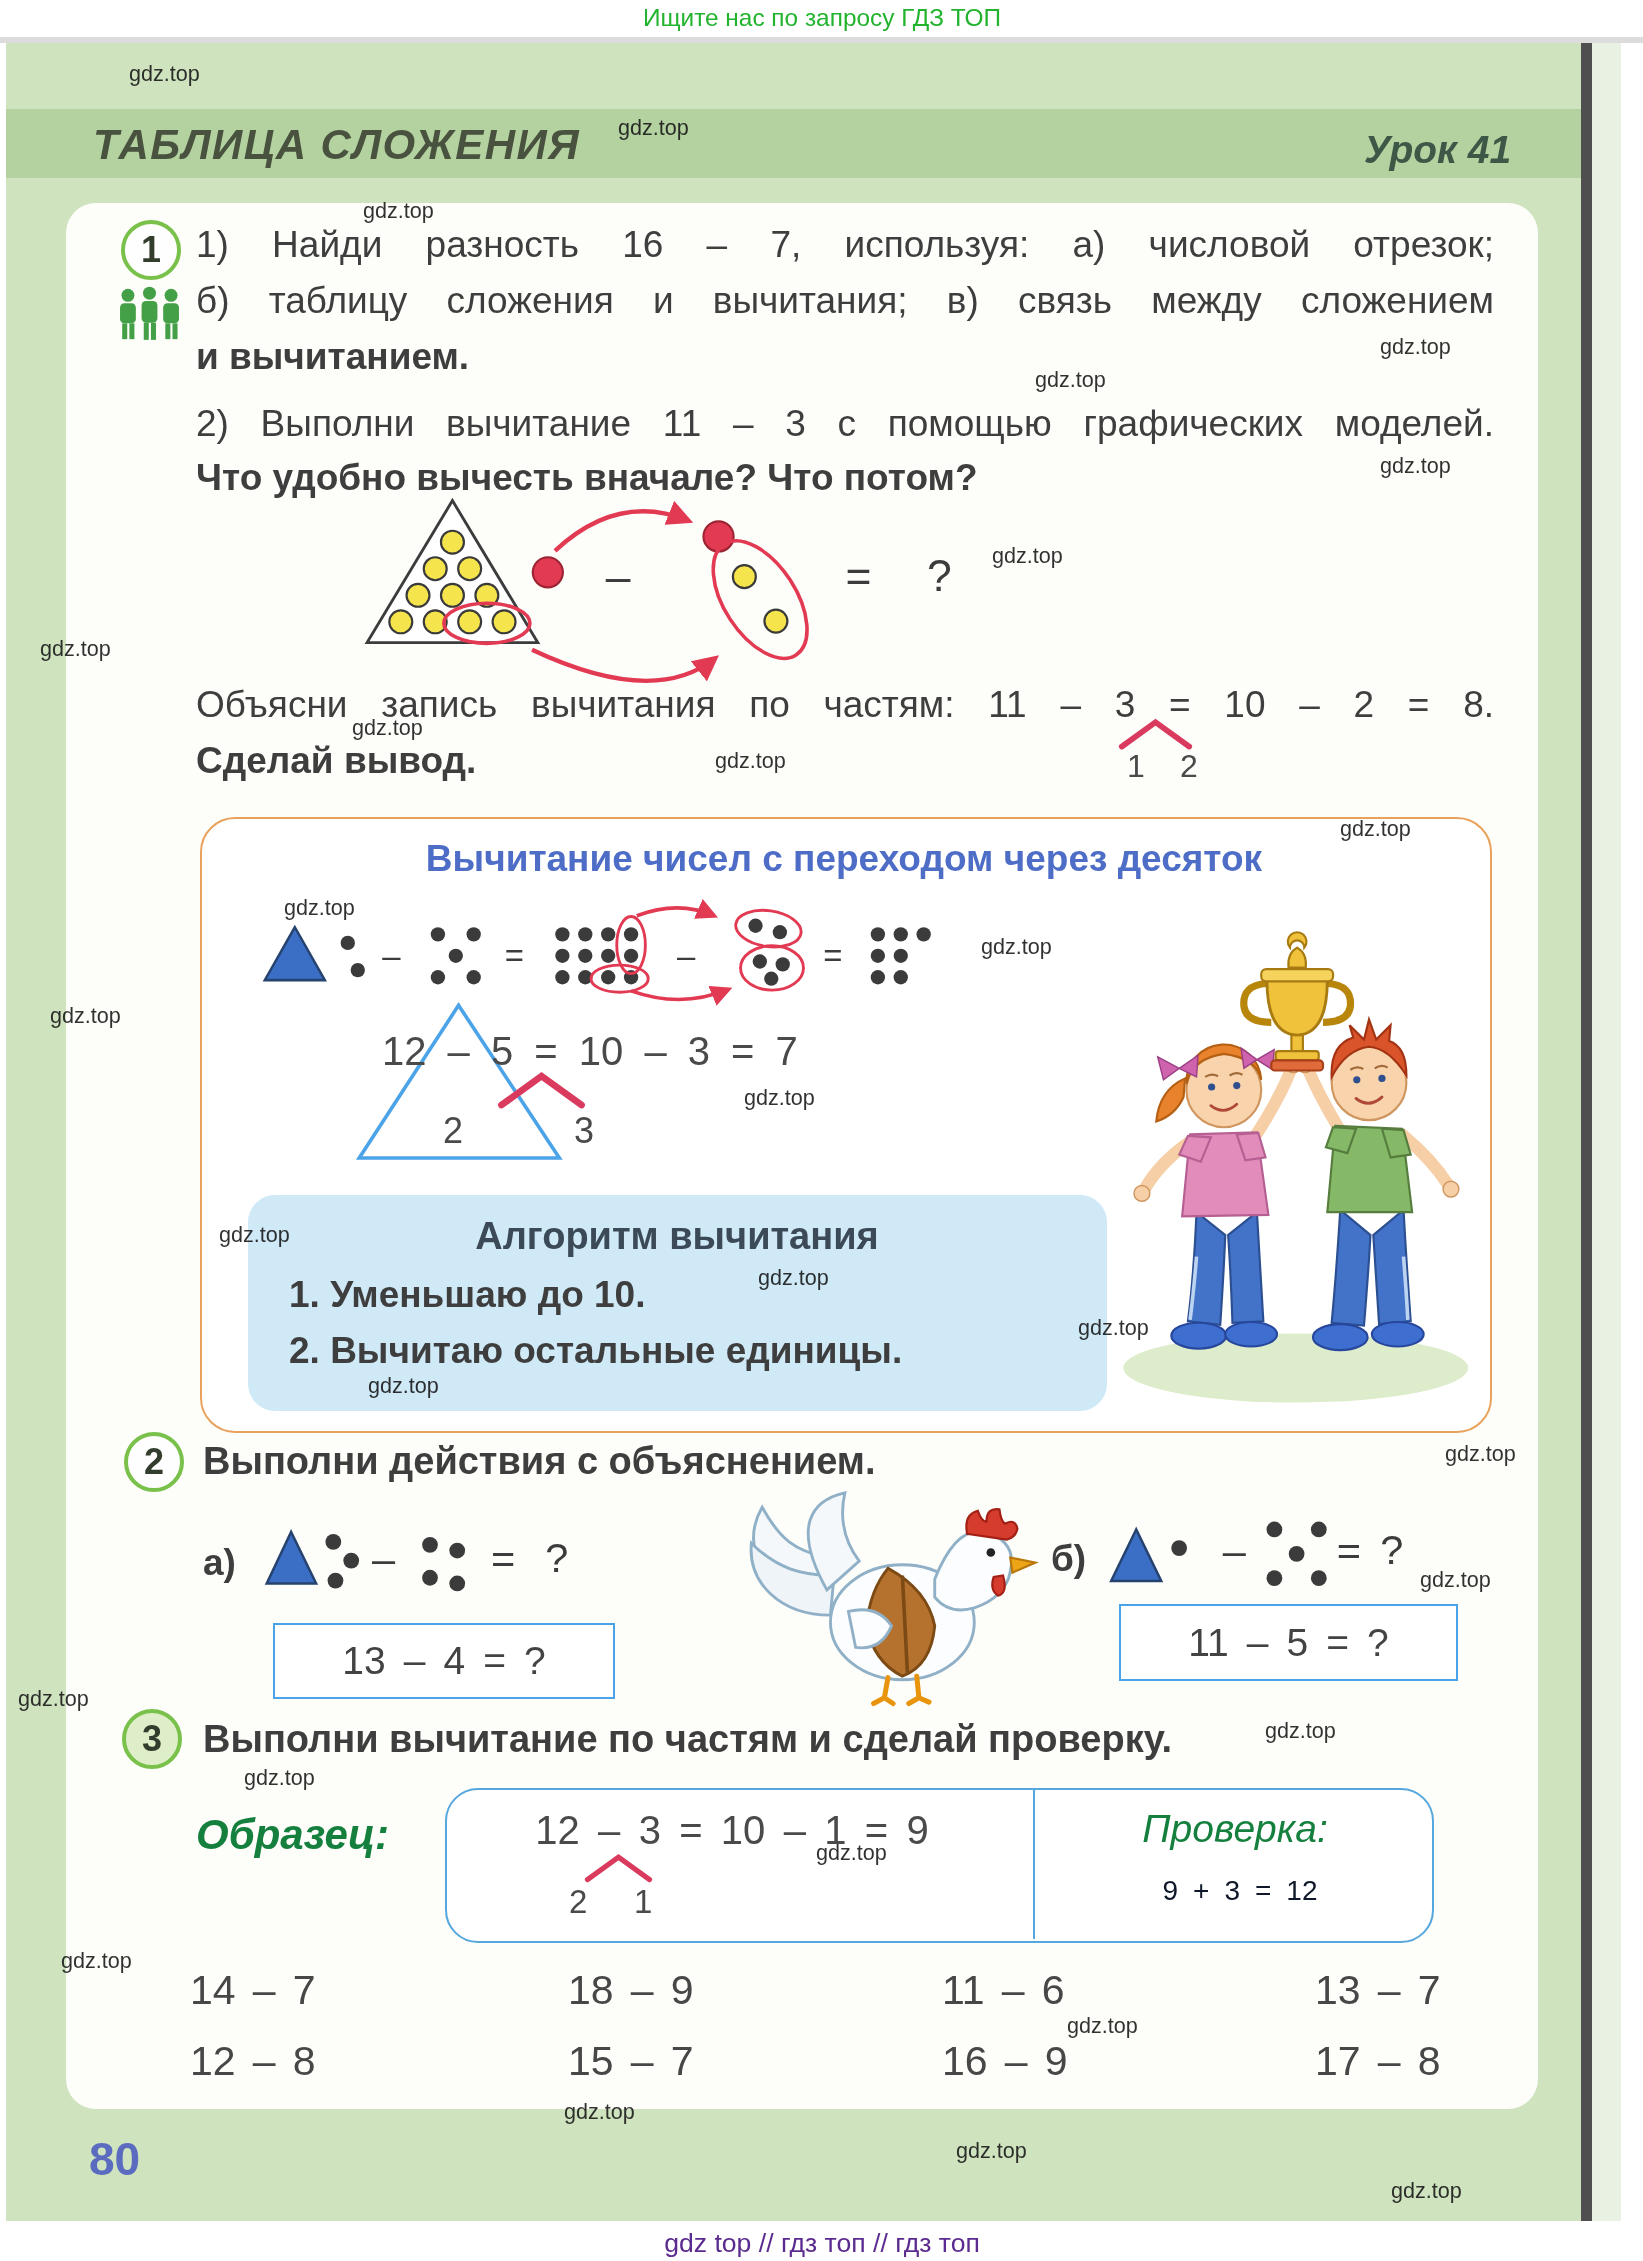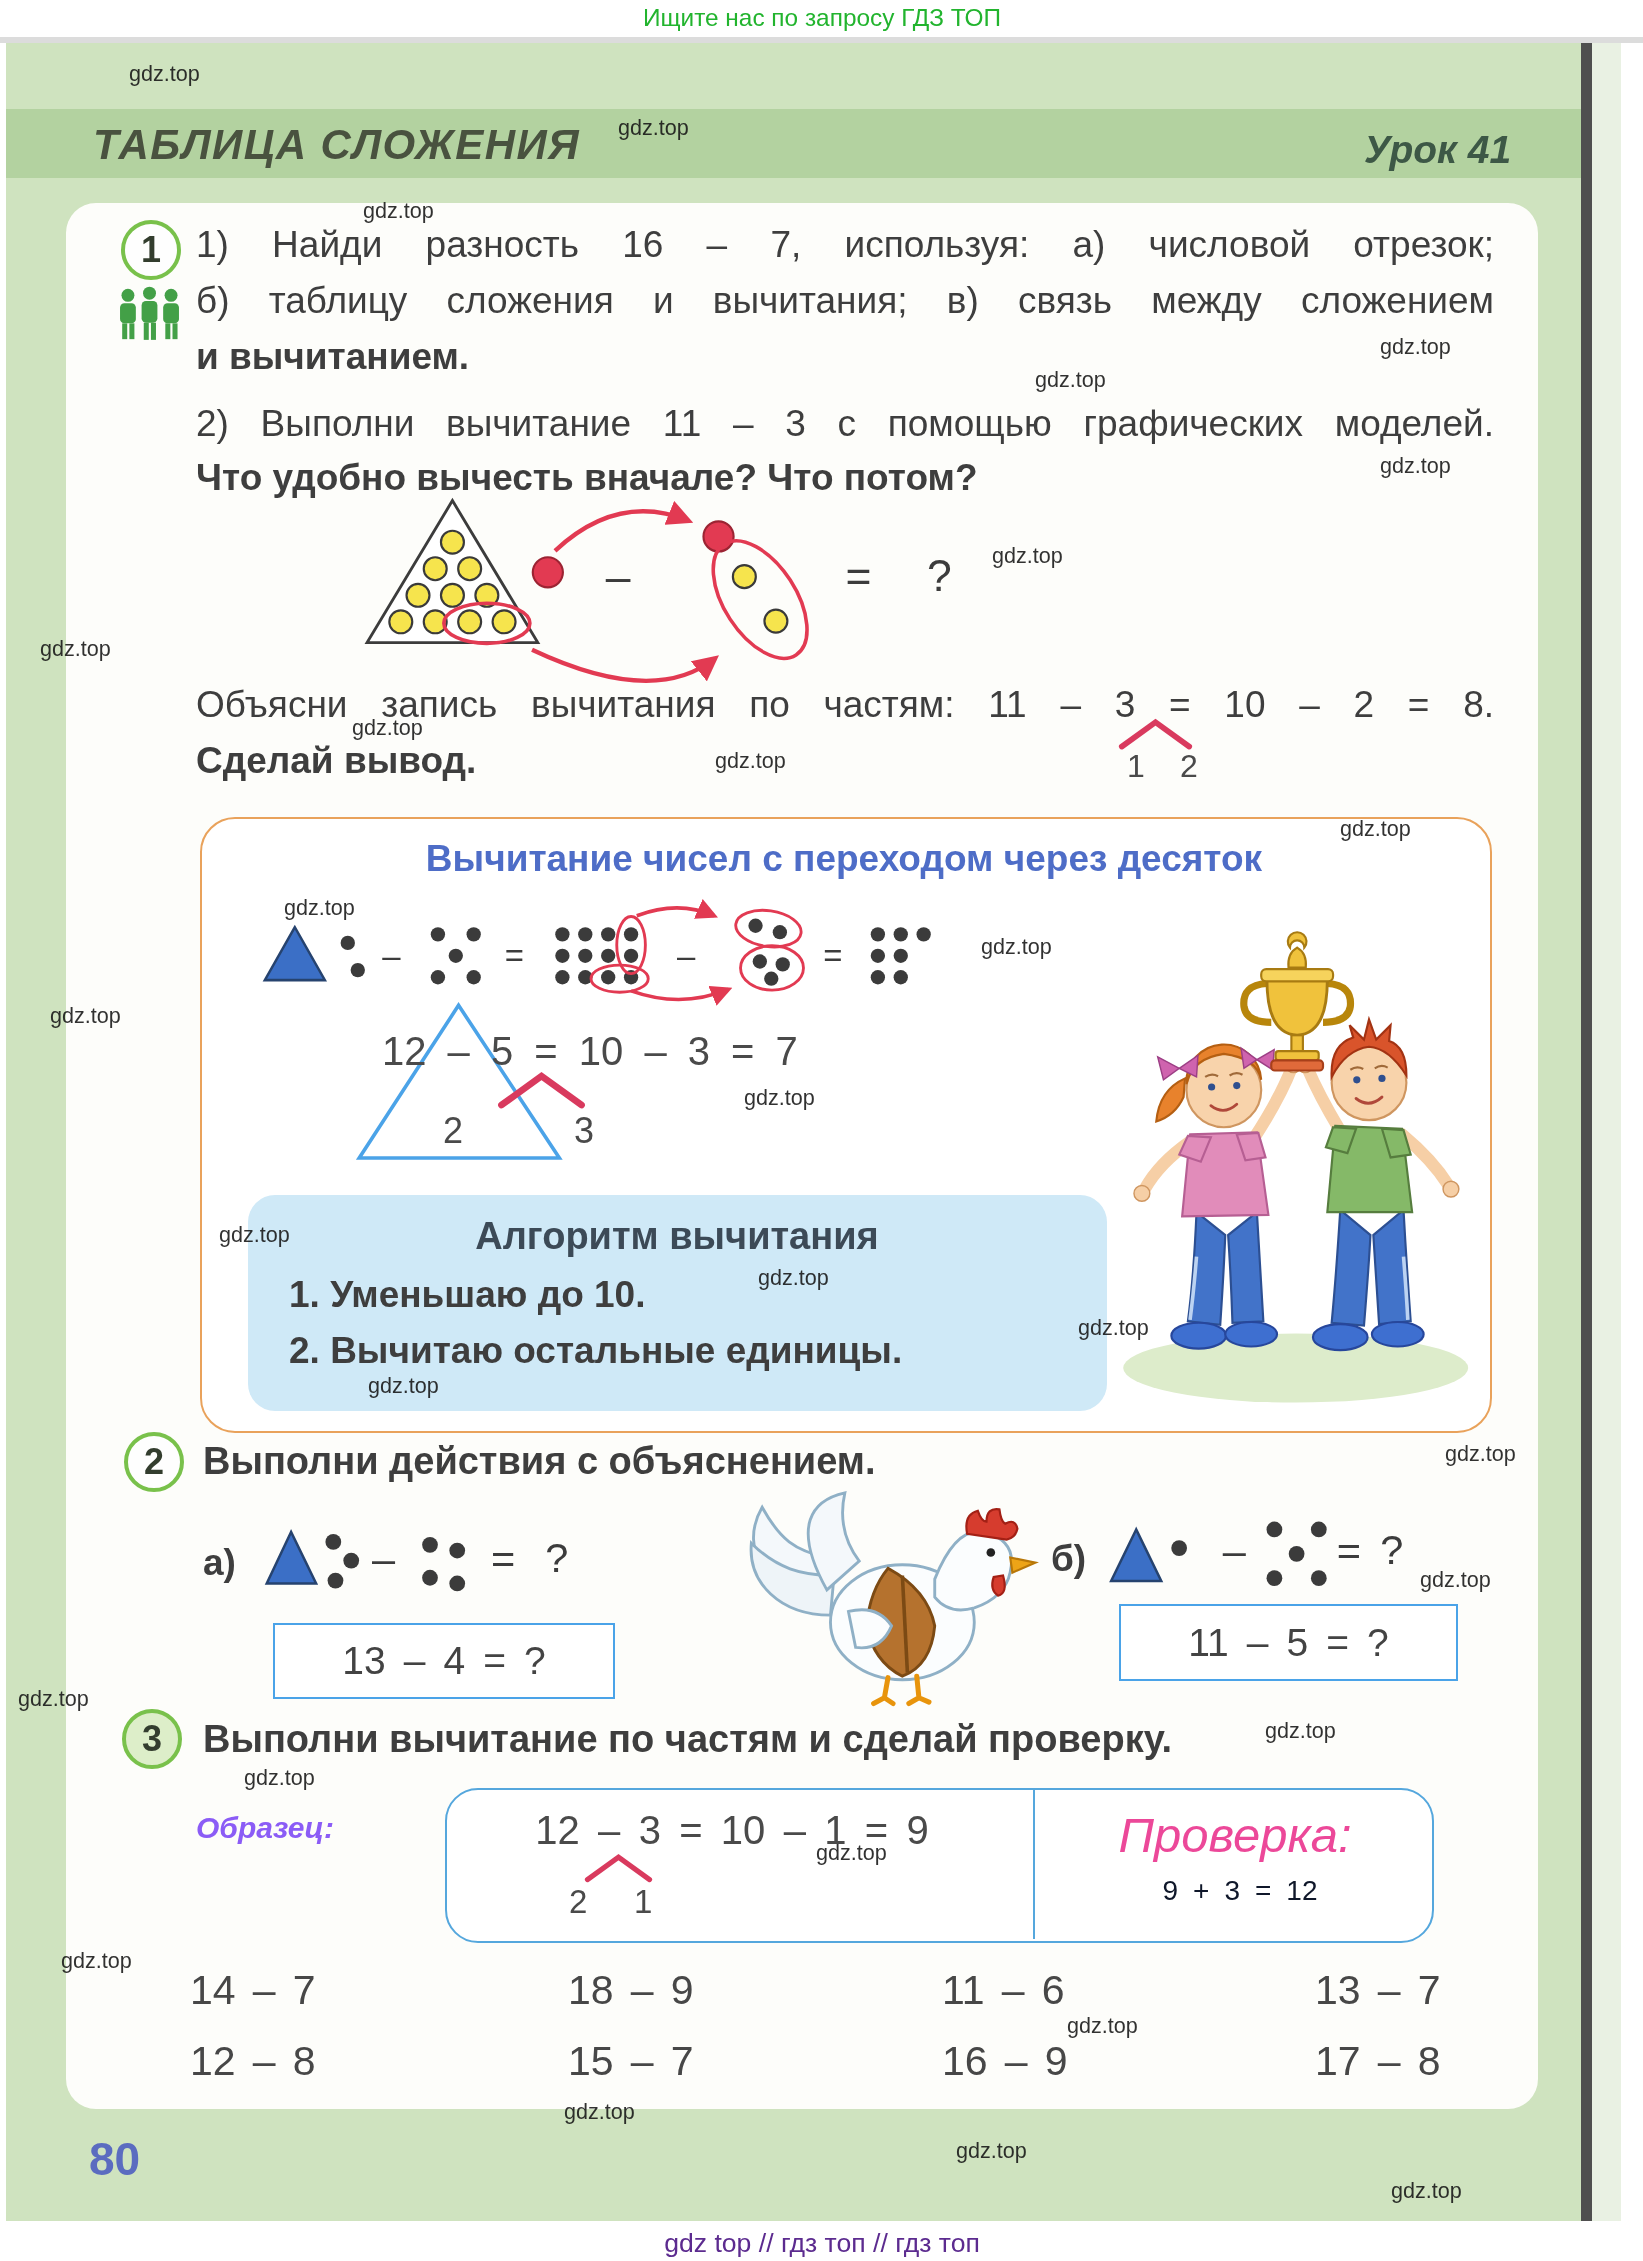--- a/index.html
+++ b/index.html
@@ -29,25 +29,25 @@
   .ruleeq{position:absolute;left:382px;top:1029px;font-size:40px;color:#4a4a4a;word-spacing:10px;white-space:nowrap;z-index:9;}
   .algobox{position:absolute;left:248px;top:1195px;width:859px;height:216px;background:#cfe9f7;border-radius:27px;z-index:8;}
   .algotitle{position:absolute;left:677px;top:1215px;transform:translateX(-50%);font-size:38px;font-weight:bold;
              color:#3c4a57;white-space:nowrap;z-index:9;}
   .splitdigit{position:absolute;font-size:33px;color:#4a4a4a;z-index:9;}
   .eqbox{position:absolute;border:2.9px solid #4aa3e8;background:#fff;display:flex;align-items:center;
          justify-content:center;font-size:39px;color:#434343;word-spacing:7.2px;z-index:9;}
   .samplebox{position:absolute;left:445px;top:1788px;width:985px;height:151px;border:2.2px solid #55a7dd;
              border-radius:33px;background:#fff;z-index:7;}
   .sampdiv{position:absolute;left:1033px;top:1788px;width:2.2px;height:151px;background:#55a7dd;z-index:8;}
-  .samplabel{position:absolute;left:196px;top:1811px;font-size:30px;font-weight:bold;font-style:italic;color:#8b5cf6;z-index:9;}
+  .samplabel{position:absolute;left:196px;top:1811px;font-size:42px;font-weight:bold;font-style:italic;color:#15803d;z-index:9;}
   .sampeq{position:absolute;left:732px;top:1808px;transform:translateX(-50%);font-size:40px;color:#4a4a4a;
           word-spacing:7.2px;white-space:nowrap;z-index:9;}
-  .checklabel{position:absolute;left:1235px;top:1807px;transform:translateX(-50%);font-size:49px;font-style:italic;
-              color:#ec4899;white-space:nowrap;z-index:9;}
+  .checklabel{position:absolute;left:1235px;top:1807px;transform:translateX(-50%);font-size:39px;font-style:italic;
+              color:#15803d;white-space:nowrap;z-index:9;}
   .checkeq{position:absolute;left:1240px;top:1875px;transform:translateX(-50%);font-size:28px;color:#0f172a;
            word-spacing:7.2px;white-space:nowrap;z-index:9;}
   .prob{position:absolute;font-size:41px;color:#474747;word-spacing:5.8px;white-space:nowrap;z-index:9;}
   .pagenum{position:absolute;left:89px;top:2132px;font-size:46px;font-weight:bold;color:#5b6cc0;z-index:9;}
   .footerline{position:absolute;left:0;top:2228px;width:100%;text-align:center;font-size:26.6px;color:#5c2b8f;z-index:9;}
   .svgop{fill:#3c3c3c;font-family:"Liberation Sans", sans-serif;}
   svg.fig{position:absolute;overflow:visible;z-index:9;}
 </style>
 </head>
 <body>

